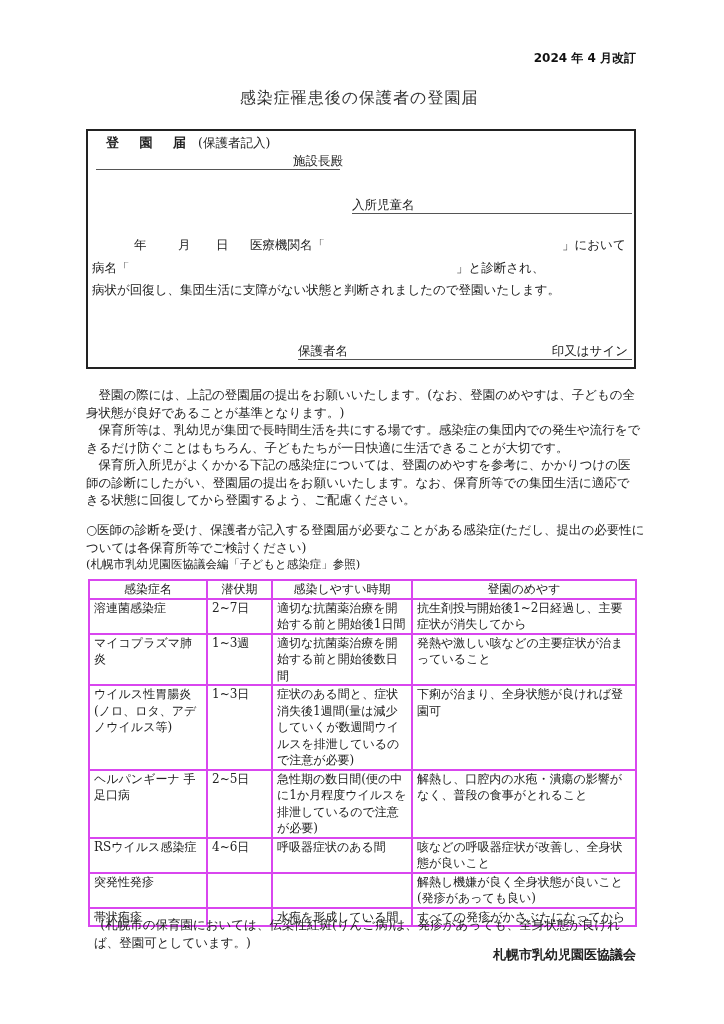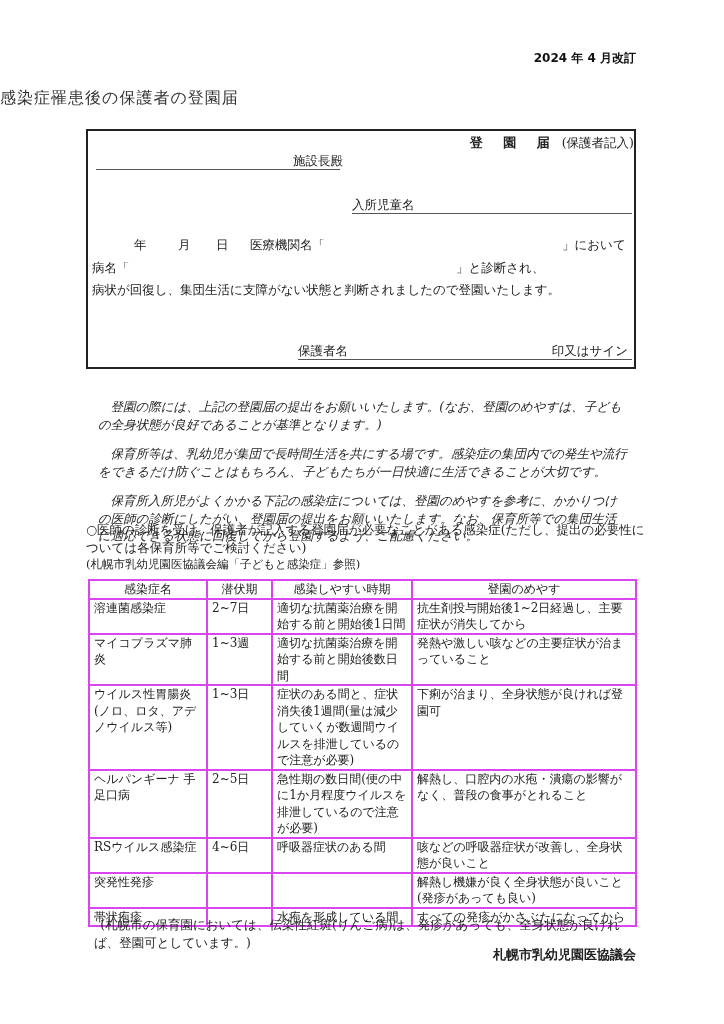--- a/index.html
+++ b/index.html
@@ -1,28 +1,28 @@
 <!DOCTYPE html>
 <html><head>
 <meta charset="utf-8">
 <style>
   html, body { margin: 0; padding: 0; background: #ffffff; }
   body { width: 724px; height: 1024px; position: relative; overflow: hidden;
          font-family: "DejaVu Serif", "Liberation Serif", serif; color: #222; }
   .abs { position: absolute; }
   .revision { top: 50px; right: 88px; font-family: "DejaVu Sans", "Liberation Sans", sans-serif;
               font-size: 12px; font-weight: bold; color: #111; }
-  .doc-title { top: 88px; left: 0; width: 718px; font-size: 16px; color: #333; letter-spacing: 1px; }
+  .doc-title { top: 88px; left: 0; width: 718px; text-align: center; font-size: 16px; color: #333; letter-spacing: 1px; }
   .form-box { left: 86px; top: 129px; width: 550px; height: 240px; border: 2px solid #222; box-sizing: border-box; }
-  .form-heading { top: 3px; left: 0; width: 100%; text-align: right; font-size: 12.5px; }
+  .form-heading { top: 3px; left: 0; width: 100%; text-align: left; font-size: 12.5px; padding-left: 18px; }
   .form-heading b { letter-spacing: 8px; font-family: "DejaVu Sans", sans-serif; font-size: 13px; }
   .line { position: absolute; border-bottom: 1px solid #555; }
   .fs { font-size: 12.5px; white-space: nowrap; }
   .para { left: 86px; width: 555px; font-size: 12.5px; line-height: 17.5px; }
-  .para p { margin: 12px; text-indent: 1em; font-style: italic; }
+  .para p { margin: 0; text-indent: 1em; }
   .note { left: 86px; width: 560px; font-size: 12.5px; line-height: 17.5px; }
   .note-sub { font-size: 11.5px; }
   table.mt { position: absolute; left: 88px; top: 579px; width: 549px; border-collapse: collapse;
              font-size: 12px; line-height: 16.5px; }
   table.mt th, table.mt td { border: 2px solid #d946ef; padding: 0 4px; vertical-align: top; font-weight: normal; }
   table.mt th { text-align: center; }
   .c1 { width: 108px; } .c2 { width: 55px; } .c3 { width: 130px; } .c4 { width: auto; }
   .footnote { left: 86px; top: 908px; width: 560px; font-size: 12.5px; line-height: 18px; }
   .footnote p { margin: 8px; text-indent: 0.5em; }
   .org { top: 946px; right: 88px; font-family: "DejaVu Sans", sans-serif; font-weight: bold; font-size: 13px; }

